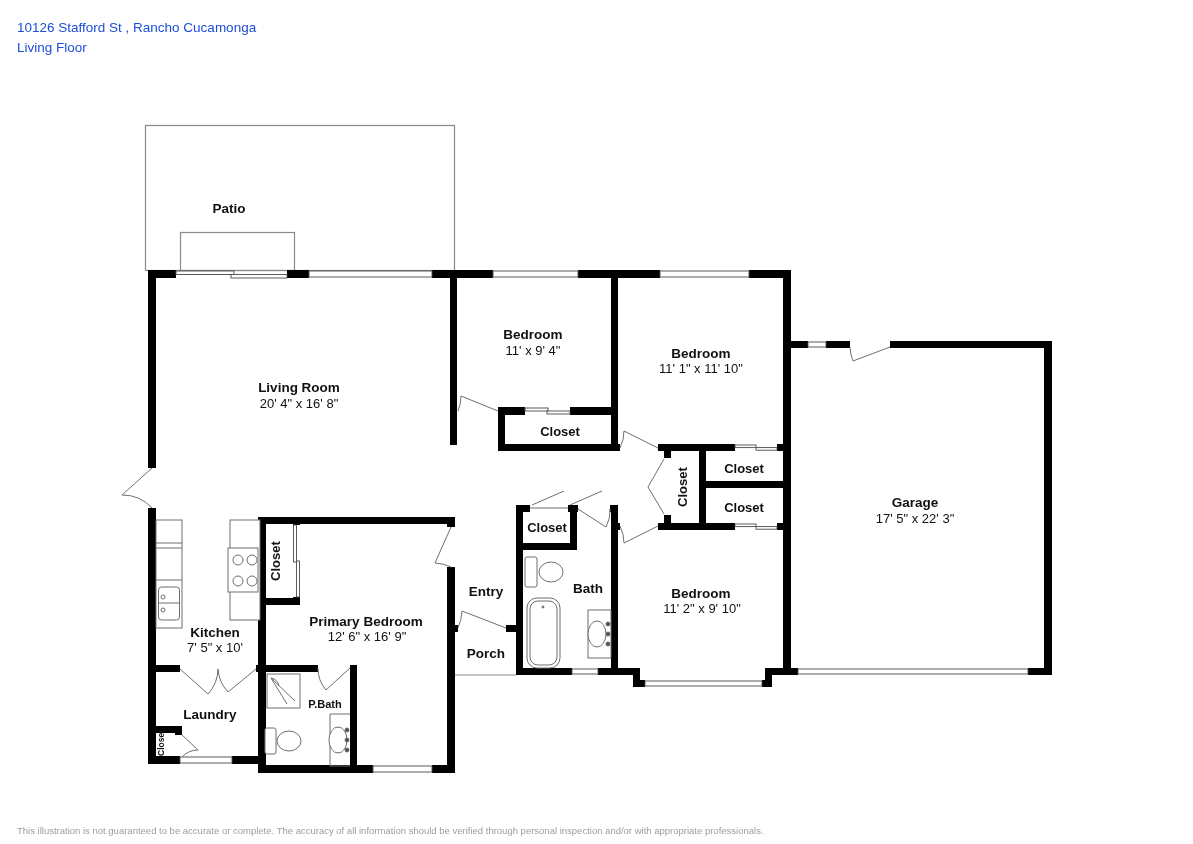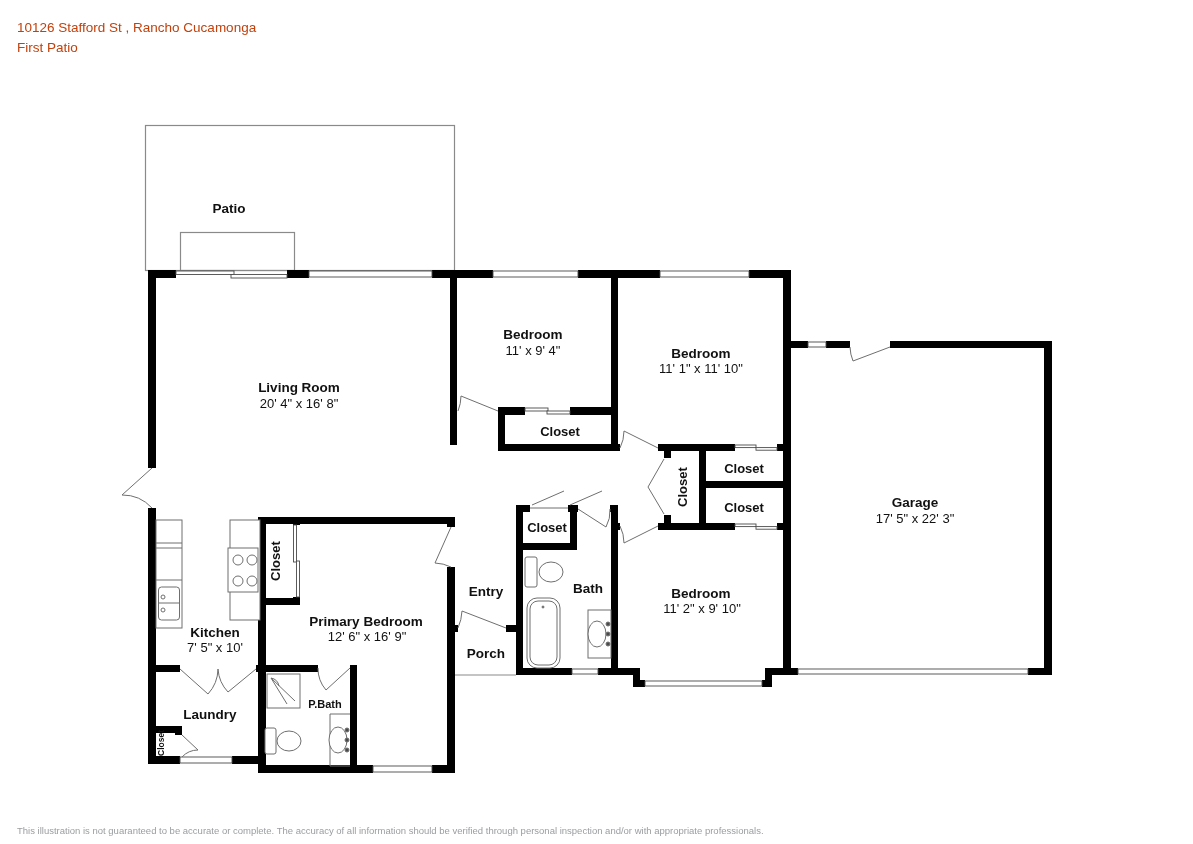--- a/index.html
+++ b/index.html
@@ -1,35 +1,35 @@
 <!DOCTYPE html>
 <html><head>
 <meta charset="utf-8">
 <style>
   html,body{margin:0;padding:0;background:#fff;}
   #stage{position:relative;width:1193px;height:844px;background:#ffffff;overflow:hidden;
          font-family:"Liberation Sans","DejaVu Sans",sans-serif;}
-  #header{position:absolute;left:17px;top:18px;color:#c2410c;font-size:13.5px;line-height:20px;}
+  #header{position:absolute;left:17px;top:18px;color:#1d4ed8;font-size:13.5px;line-height:20px;}
   #plan{position:absolute;left:0;top:0;}
   #footer{position:absolute;left:17px;top:824px;color:#9a9da1;font-size:9.5px;line-height:13px;width:1160px;}
   .room-name{font-size:13.5px;font-weight:bold;fill:#111;}
   .room-dims{font-size:13px;fill:#111;}
   .closet-label{font-size:13px;font-weight:bold;fill:#111;}
   .small-label{font-size:11px;font-weight:bold;fill:#111;}
   .tiny-label{font-size:8.5px;font-weight:bold;fill:#111;}
   text{text-anchor:middle;}
 </style>
 </head>
 <body>
 
 <div id="stage">
 
   <div id="header">
     <div>10126 Stafford St , Rancho Cucamonga</div>
-    <div>First Patio</div>
+    <div>Living Floor</div>
   </div>
 
   <svg id="plan" width="1193" height="844" viewBox="0 0 1193 844">
 
     <g stroke="#8a8a8a" stroke-width="1.2" fill="none">
       <rect x="145.5" y="125.5" width="309" height="145"></rect>
       <rect x="180.5" y="232.5" width="114" height="38"></rect>
       <path d="M450,632 L450,675 L516,675"></path>
     </g>
 

